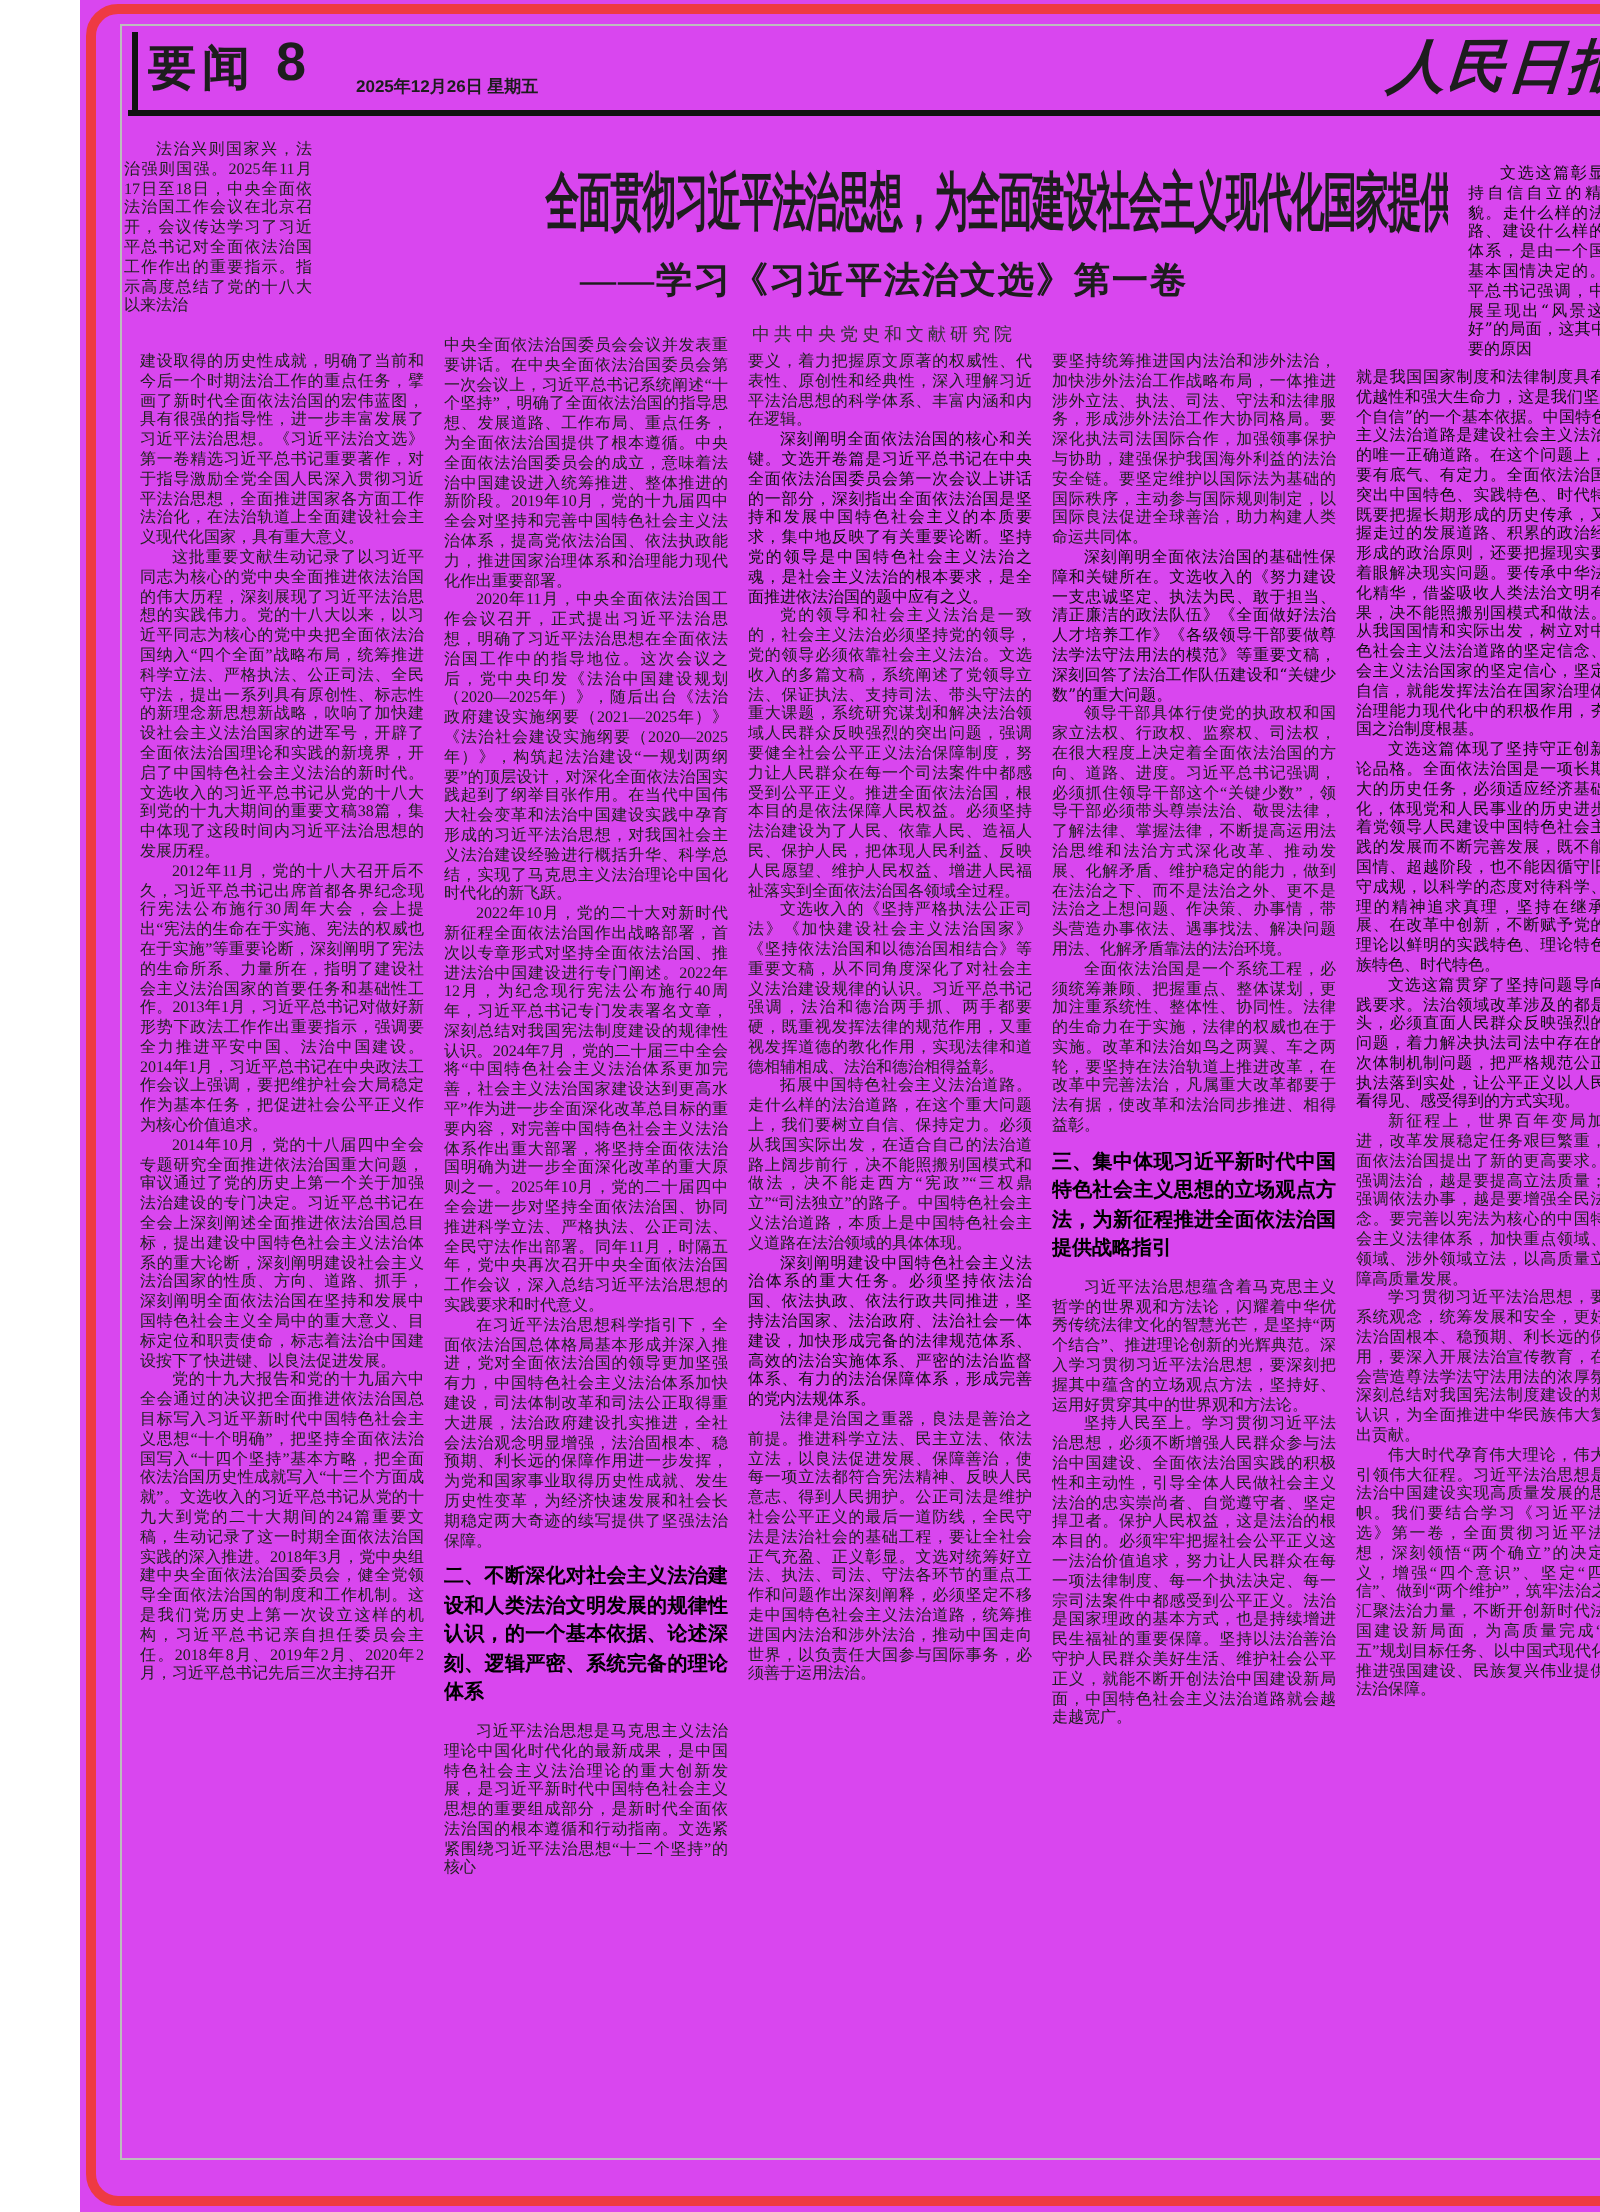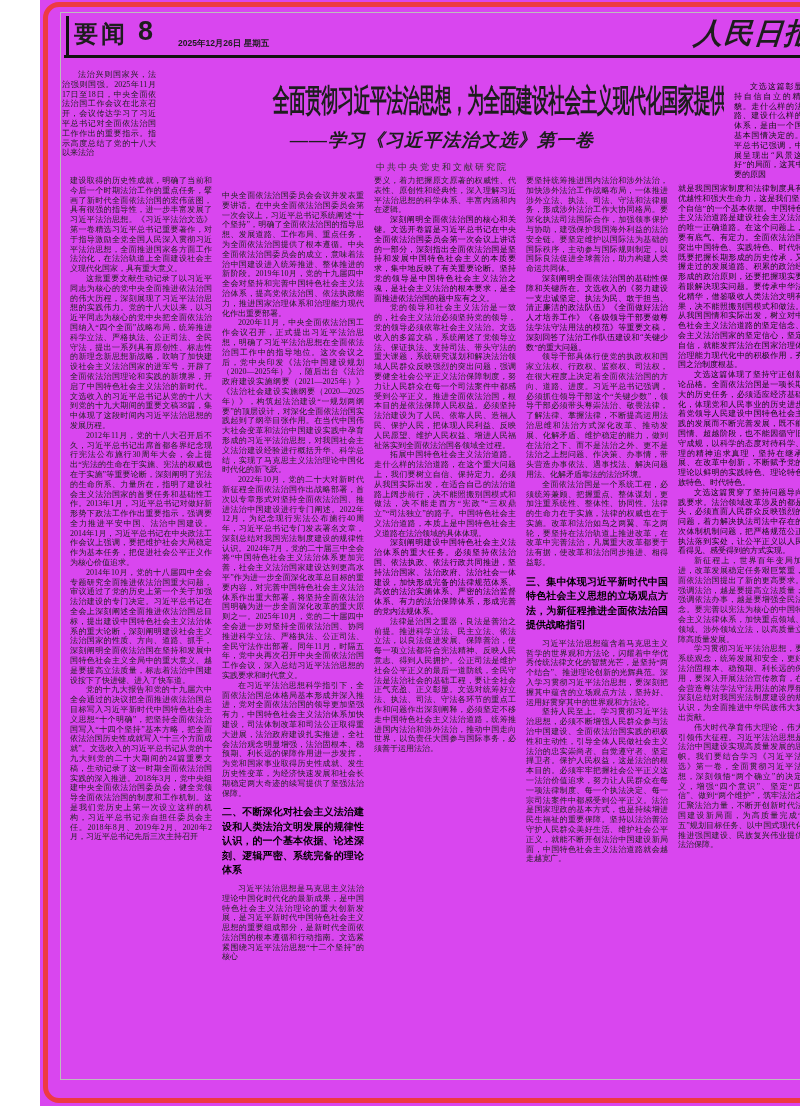--- a/index.html
+++ b/index.html
@@ -17,34 +17,34 @@
   .hd-date{position:absolute;left:138px;top:38px;font-size:8.5px;font-weight:700;
            font-family:"Liberation Sans","DejaVu Sans",sans-serif;}
   .masthead{position:absolute;right:26px;top:14px;font-size:29px;font-weight:900;font-style:italic;
             font-family:"DejaVu Serif","Liberation Serif",serif;transform:skewX(-4deg);letter-spacing:1px;}
   .hd-rule{position:absolute;left:24px;top:55px;width:754px;height:2.5px;background:#111;}
   
   .headline{position:absolute;left:120px;top:78px;width:564px;height:94px;text-align:center;overflow:hidden;}
   .hl-title{font-size:28px;font-weight:900;white-space:nowrap;letter-spacing:-1px;
             transform:scaleX(0.60) scaleY(1.12);transform-origin:center top;margin-top:2px;
             font-family:"Liberation Serif","DejaVu Serif",serif;}
-  .hl-sub{font-size:18px;font-weight:700;margin-top:10px;letter-spacing:1px;font-style:italic;}
+  .hl-sub{font-size:18px;font-weight:700;margin-top:10px;letter-spacing:1px;}
   .hl-byline{font-size:9px;margin-top:9px;letter-spacing:2px;color:#333;}
   
   .col{position:absolute;overflow:hidden;font-size:8px;line-height:9.8px;text-align:justify;
        text-justify:inter-ideograph;color:#222;}
   .par{margin:0;text-indent:2em;}
   .s-c{text-indent:0;}
   .s-k{font-family:"DejaVu Serif","Liberation Serif",serif;color:#111;}
   .s-kc{font-family:"DejaVu Serif","Liberation Serif",serif;color:#111;text-indent:0;}
   .s-h{font-family:"Liberation Sans","DejaVu Sans",sans-serif;font-weight:700;font-size:10px;
        line-height:14.5px;text-indent:0;margin:7px 0 6px;color:#000;}
   .c1t{left:22px;top:70px;width:94px;height:104px;}
   .c1{left:30px;top:176px;width:142px;height:902px;}
-  .c2{left:182px;top:191px;width:142px;height:902px;}
+  .c2{left:182px;top:168px;width:142px;height:902px;}
   .c3{left:334px;top:176px;width:142px;height:902px;}
   .c4{left:486px;top:176px;width:142px;height:902px;}
   .c5t{left:694px;top:82px;width:86px;height:114px;}
   .c5{left:638px;top:184px;width:142px;height:894px;}
 </style>
 </head>
 <body>
 
 <div class="page">
   <div class="inner-frame"></div>
@@ -63,35 +63,36 @@
     <div class="hl-byline">中共中央党史和文献研究院</div>
   </div>
 
   <div class="col c1t">
       <p class="par s-n">法治兴则国家兴，法治强则国强。2025年11月17日至18日，中央全面依法治国工作会议在北京召开，会议传达学习了习近平总书记对全面依法治国工作作出的重要指示。指示高度总结了党的十八大以来法治</p>
     </div>
   <div class="col c1">
       <p class="par s-c">建设取得的历史性成就，明确了当前和今后一个时期法治工作的重点任务，擘画了新时代全面依法治国的宏伟蓝图，具有很强的指导性，进一步丰富发展了习近平法治思想。《习近平法治文选》第一卷精选习近平总书记重要著作，对于指导激励全党全国人民深入贯彻习近平法治思想，全面推进国家各方面工作法治化，在法治轨道上全面建设社会主义现代化国家，具有重大意义。</p>
       <p class="par s-n">这批重要文献生动记录了以习近平同志为核心的党中央全面推进依法治国的伟大历程，深刻展现了习近平法治思想的实践伟力。党的十八大以来，以习近平同志为核心的党中央把全面依法治国纳入“四个全面”战略布局，统筹推进科学立法、严格执法、公正司法、全民守法，提出一系列具有原创性、标志性的新理念新思想新战略，吹响了加快建设社会主义法治国家的进军号，开辟了全面依法治国理论和实践的新境界，开启了中国特色社会主义法治的新时代。文选收入的习近平总书记从党的十八大到党的十九大期间的重要文稿38篇，集中体现了这段时间内习近平法治思想的发展历程。</p>
       <p class="par s-n">2012年11月，党的十八大召开后不久，习近平总书记出席首都各界纪念现行宪法公布施行30周年大会，会上提出“宪法的生命在于实施、宪法的权威也在于实施”等重要论断，深刻阐明了宪法的生命所系、力量所在，指明了建设社会主义法治国家的首要任务和基础性工作。2013年1月，习近平总书记对做好新形势下政法工作作出重要指示，强调要全力推进平安中国、法治中国建设。2014年1月，习近平总书记在中央政法工作会议上强调，要把维护社会大局稳定作为基本任务，把促进社会公平正义作为核心价值追求。</p>
-      <p class="par s-n">2014年10月，党的十八届四中全会专题研究全面推进依法治国重大问题，审议通过了党的历史上第一个关于加强法治建设的专门决定。习近平总书记在全会上深刻阐述全面推进依法治国总目标，提出建设中国特色社会主义法治体系的重大论断，深刻阐明建设社会主义法治国家的性质、方向、道路、抓手，深刻阐明全面依法治国在坚持和发展中国特色社会主义全局中的重大意义、越是要提高立法质量，标志着法治中国建设按下了快进键、进入了快车道。</p>
+      <p class="par s-n">2014年10月，党的十八届四中全会专题研究全面推进依法治国重大问题，审议通过了党的历史上第一个关于加强法治建设的专门决定。习近平总书记在全会上深刻阐述全面推进依法治国总目标，提出建设中国特色社会主义法治体系的重大论断，深刻阐明建设社会主义法治国家的性质、方向、道路、抓手，深刻阐明全面依法治国在坚持和发展中国特色社会主义全局中的重大意义、目标定位和职责使命，标志着法治中国建设按下了快进键、以良法促进发展。</p>
       <p class="par s-n">党的十九大报告和党的十九届六中全会通过的决议把全面推进依法治国总目标写入习近平新时代中国特色社会主义思想“十个明确”，把坚持全面依法治国写入“十四个坚持”基本方略，把全面依法治国历史性成就写入“十三个方面成就”。文选收入的习近平总书记从党的十九大到党的二十大期间的24篇重要文稿，生动记录了这一时期全面依法治国实践的深入推进。2018年3月，党中央组建中央全面依法治国委员会，健全党领导全面依法治国的制度和工作机制。这是我们党历史上第一次设立这样的机构，习近平总书记亲自担任委员会主任。2018年8月、2019年2月、2020年2月，习近平总书记先后三次主持召开</p>
     </div>
   <div class="col c2">
       <p class="par s-c">中央全面依法治国委员会会议并发表重要讲话。在中央全面依法治国委员会第一次会议上，习近平总书记系统阐述“十个坚持”，明确了全面依法治国的指导思想、发展道路、工作布局、重点任务，为全面依法治国提供了根本遵循。中央全面依法治国委员会的成立，意味着法治中国建设进入统筹推进、整体推进的新阶段。2019年10月，党的十九届四中全会对坚持和完善中国特色社会主义法治体系，提高党依法治国、依法执政能力，推进国家治理体系和治理能力现代化作出重要部署。</p>
       <p class="par s-n">2020年11月，中央全面依法治国工作会议召开，正式提出习近平法治思想，明确了习近平法治思想在全面依法治国工作中的指导地位。这次会议之后，党中央印发《法治中国建设规划（2020—2025年）》，随后出台《法治政府建设实施纲要（2021—2025年）》《法治社会建设实施纲要（2020—2025年）》，构筑起法治建设“一规划两纲要”的顶层设计，对深化全面依法治国实践起到了纲举目张作用。在当代中国伟大社会变革和法治中国建设实践中孕育形成的习近平法治思想，对我国社会主义法治建设经验进行概括升华、科学总结，实现了马克思主义法治理论中国化时代化的新飞跃。</p>
       <p class="par s-n">2022年10月，党的二十大对新时代新征程全面依法治国作出战略部署，首次以专章形式对坚持全面依法治国、推进法治中国建设进行专门阐述。2022年12月，为纪念现行宪法公布施行40周年，习近平总书记专门发表署名文章，深刻总结对我国宪法制度建设的规律性认识。2024年7月，党的二十届三中全会将“中国特色社会主义法治体系更加完善，社会主义法治国家建设达到更高水平”作为进一步全面深化改革总目标的重要内容，对完善中国特色社会主义法治体系作出重大部署，将坚持全面依法治国明确为进一步全面深化改革的重大原则之一。2025年10月，党的二十届四中全会进一步对坚持全面依法治国、协同推进科学立法、严格执法、公正司法、全民守法作出部署。同年11月，时隔五年，党中央再次召开中央全面依法治国工作会议，深入总结习近平法治思想的实践要求和时代意义。</p>
       <p class="par s-n">在习近平法治思想科学指引下，全面依法治国总体格局基本形成并深入推进，党对全面依法治国的领导更加坚强有力，中国特色社会主义法治体系加快建设，司法体制改革和司法公正取得重大进展，法治政府建设扎实推进，全社会法治观念明显增强，法治固根本、稳预期、利长远的保障作用进一步发挥，为党和国家事业取得历史性成就、发生历史性变革，为经济快速发展和社会长期稳定两大奇迹的续写提供了坚强法治保障。</p>
       <p class="par s-h">二、不断深化对社会主义法治建设和人类法治文明发展的规律性认识，的一个基本依据、论述深刻、逻辑严密、系统完备的理论体系</p>
       <p class="par s-n">习近平法治思想是马克思主义法治理论中国化时代化的最新成果，是中国特色社会主义法治理论的重大创新发展，是习近平新时代中国特色社会主义思想的重要组成部分，是新时代全面依法治国的根本遵循和行动指南。文选紧紧围绕习近平法治思想“十二个坚持”的核心</p>
     </div>
   <div class="col c3">
       <p class="par s-c">要义，着力把握原文原著的权威性、代表性、原创性和经典性，深入理解习近平法治思想的科学体系、丰富内涵和内在逻辑。</p>
       <p class="par s-k">深刻阐明全面依法治国的核心和关键。文选开卷篇是习近平总书记在中央全面依法治国委员会第一次会议上讲话的一部分，深刻指出全面依法治国是坚持和发展中国特色社会主义的本质要求，集中地反映了有关重要论断。坚持党的领导是中国特色社会主义法治之魂，是社会主义法治的根本要求，是全面推进依法治国的题中应有之义。</p>
       <p class="par s-n">党的领导和社会主义法治是一致的，社会主义法治必须坚持党的领导，党的领导必须依靠社会主义法治。文选收入的多篇文稿，系统阐述了党领导立法、保证执法、支持司法、带头守法的重大课题，系统研究谋划和解决法治领域人民群众反映强烈的突出问题，强调要健全社会公平正义法治保障制度，努力让人民群众在每一个司法案件中都感受到公平正义。推进全面依法治国，根本目的是依法保障人民权益。必须坚持法治建设为了人民、依靠人民、造福人民、保护人民，把体现人民利益、反映人民愿望、维护人民权益、增进人民福祉落实到全面依法治国各领域全过程。</p>
+      <p class="par s-n">文选收入的《坚持严格执法公正司法》《加快建设社会主义法治国家》《坚持依法治国和以德治国相结合》等重要文稿，从不同角度深化了对社会主义法治建设规律的认识。习近平总书记强调，法治和德治两手抓、两手都要硬，既重视发挥法律的规范作用，又重视发挥道德的教化作用，实现法律和道德相辅相成、法治和德治相得益彰。</p>
       <p class="par s-n">拓展中国特色社会主义法治道路。走什么样的法治道路，在这个重大问题上，我们要树立自信、保持定力。必须从我国实际出发，在适合自己的法治道路上阔步前行，决不能照搬别国模式和做法，决不能走西方“宪政”“三权鼎立”“司法独立”的路子。中国特色社会主义法治道路，本质上是中国特色社会主义道路在法治领域的具体体现。</p>
       <p class="par s-k">深刻阐明建设中国特色社会主义法治体系的重大任务。必须坚持依法治国、依法执政、依法行政共同推进，坚持法治国家、法治政府、法治社会一体建设，加快形成完备的法律规范体系、高效的法治实施体系、严密的法治监督体系、有力的法治保障体系，形成完善的党内法规体系。</p>
       <p class="par s-n">法律是治国之重器，良法是善治之前提。推进科学立法、民主立法、依法立法，以良法促进发展、保障善治，使每一项立法都符合宪法精神、反映人民意志、得到人民拥护。公正司法是维护社会公平正义的最后一道防线，全民守法是法治社会的基础工程，要让全社会正气充盈、正义彰显。文选对统筹好立法、执法、司法、守法各环节的重点工作和问题作出深刻阐释，必须坚定不移走中国特色社会主义法治道路，统筹推进国内法治和涉外法治，推动中国走向世界，以负责任大国参与国际事务，必须善于运用法治。</p>
     </div>
   <div class="col c4">
       <p class="par s-c">要坚持统筹推进国内法治和涉外法治，加快涉外法治工作战略布局，一体推进涉外立法、执法、司法、守法和法律服务，形成涉外法治工作大协同格局。要深化执法司法国际合作，加强领事保护与协助，建强保护我国海外利益的法治安全链。要坚定维护以国际法为基础的国际秩序，主动参与国际规则制定，以国际良法促进全球善治，助力构建人类命运共同体。</p>
       <p class="par s-k">深刻阐明全面依法治国的基础性保障和关键所在。文选收入的《努力建设一支忠诚坚定、执法为民、敢于担当、清正廉洁的政法队伍》《全面做好法治人才培养工作》《各级领导干部要做尊法学法守法用法的模范》等重要文稿，深刻回答了法治工作队伍建设和“关键少数”的重大问题。</p>
       <p class="par s-n">领导干部具体行使党的执政权和国家立法权、行政权、监察权、司法权，在很大程度上决定着全面依法治国的方向、道路、进度。习近平总书记强调，必须抓住领导干部这个“关键少数”，领导干部必须带头尊崇法治、敬畏法律，了解法律、掌握法律，不断提高运用法治思维和法治方式深化改革、推动发展、化解矛盾、维护稳定的能力，做到在法治之下、而不是法治之外、更不是法治之上想问题、作决策、办事情，带头营造办事依法、遇事找法、解决问题用法、化解矛盾靠法的法治环境。</p>
       <p class="par s-n">全面依法治国是一个系统工程，必须统筹兼顾、把握重点、整体谋划，更加注重系统性、整体性、协同性。法律的生命力在于实施，法律的权威也在于实施。改革和法治如鸟之两翼、车之两轮，要坚持在法治轨道上推进改革，在改革中完善法治，凡属重大改革都要于法有据，使改革和法治同步推进、相得益彰。</p>
       <p class="par s-h">三、集中体现习近平新时代中国特色社会主义思想的立场观点方法，为新征程推进全面依法治国提供战略指引</p>

